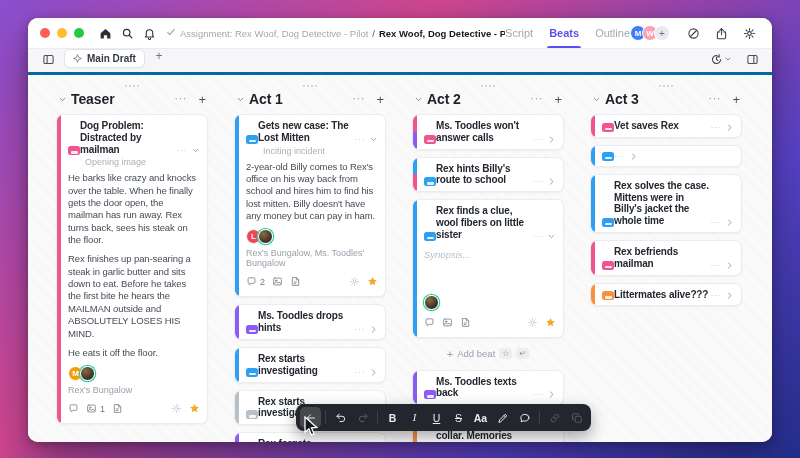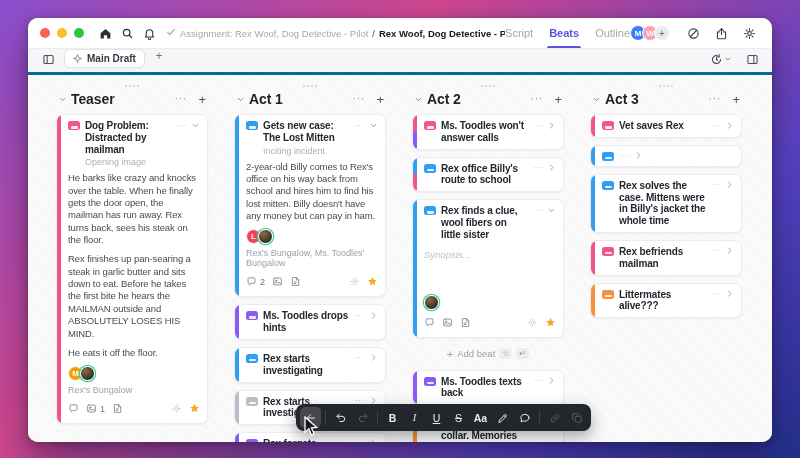--- a/index.html
+++ b/index.html
@@ -67,21 +67,21 @@
   .col-head .chev{color:#5f666f;width:9px;height:9px}
   .col-title{font-size:14px;font-weight:700;color:#1d2128;letter-spacing:-.1px}
   .col-head .dots{margin-left:auto;color:#8b929b;font-size:10px;letter-spacing:1px;line-height:1}
   .col-head .plus{color:#4b515a;font-size:13px;line-height:1;margin-left:7px;font-weight:400}
   .cards{display:flex;flex-direction:column;gap:7px}
   .card{position:relative;background:#fff;border:1px solid #ececef;border-radius:7px;
     box-shadow:0 1px 2px rgba(20,24,40,.05);overflow:hidden}
   .bars{position:absolute;left:0;top:0;bottom:0;width:3.5px;display:flex;flex-direction:column}
   .bars i{flex:1}
   .card-in{padding:5px 7px 5px 11px}
-  .chead{display:flex;gap:5px;align-items:flex-start}
+  .chead{display:flex;align-items:flex-end}
   .beat-ic{width:12px;height:9px;border-radius:2.5px;flex:none;margin-top:1px;position:relative}
   .beat-ic::after{content:"";position:absolute;left:2.5px;right:2.5px;bottom:1.5px;height:2.5px;border-radius:1px;background:rgba(255,255,255,.85)}
   .ctitle{font-size:10px;font-weight:700;color:var(--txt);line-height:1.18;letter-spacing:-.15px;flex:1}
   .cmeta{display:flex;align-items:center;gap:4px;flex:none;margin-top:0.5px}
   .cmeta .dots{color:#c6cad0;font-size:9px;letter-spacing:.5px;line-height:1}
   .cmeta svg{width:9px;height:9px;color:#7d838d}
   .csub{font-size:9px;color:#aab0b8;margin:2px 0 5px;padding-left:17px}
   .cbody{font-size:9.5px;color:var(--body);line-height:1.3;margin-bottom:7px;letter-spacing:-.1px}
   .cplaceholder{font-size:9.5px;color:#b8bec6;font-style:italic;margin:4px 0 2px}
   .cspacer{height:32px}
@@ -443,21 +443,21 @@
               </div>
             </div>
             <div class="card">
               <div class="bars">
                 <i style="background: rgb(47, 159, 244);"></i>
                 <i style="background: rgb(240, 85, 143);"></i>
               </div>
               <div class="card-in">
                 <div class="chead">
                   <span class="beat-ic" style="background: rgb(47, 159, 244);"></span>
-                  <span class="ctitle">Rex office Billy's route to school</span>
+                  <span class="ctitle">Rex hints Billy's route to school</span>
                   <span class="cmeta">
                     <span class="dots">···</span>
                     <svg viewBox="0 0 24 24" fill="none" stroke="currentColor" stroke-width="2" stroke-linecap="round" stroke-linejoin="round">
                       <path d="m9 5 7 7-7 7"></path>
                     </svg>
                   </span>
                 </div>
               </div>
             </div>
             <div class="card">

